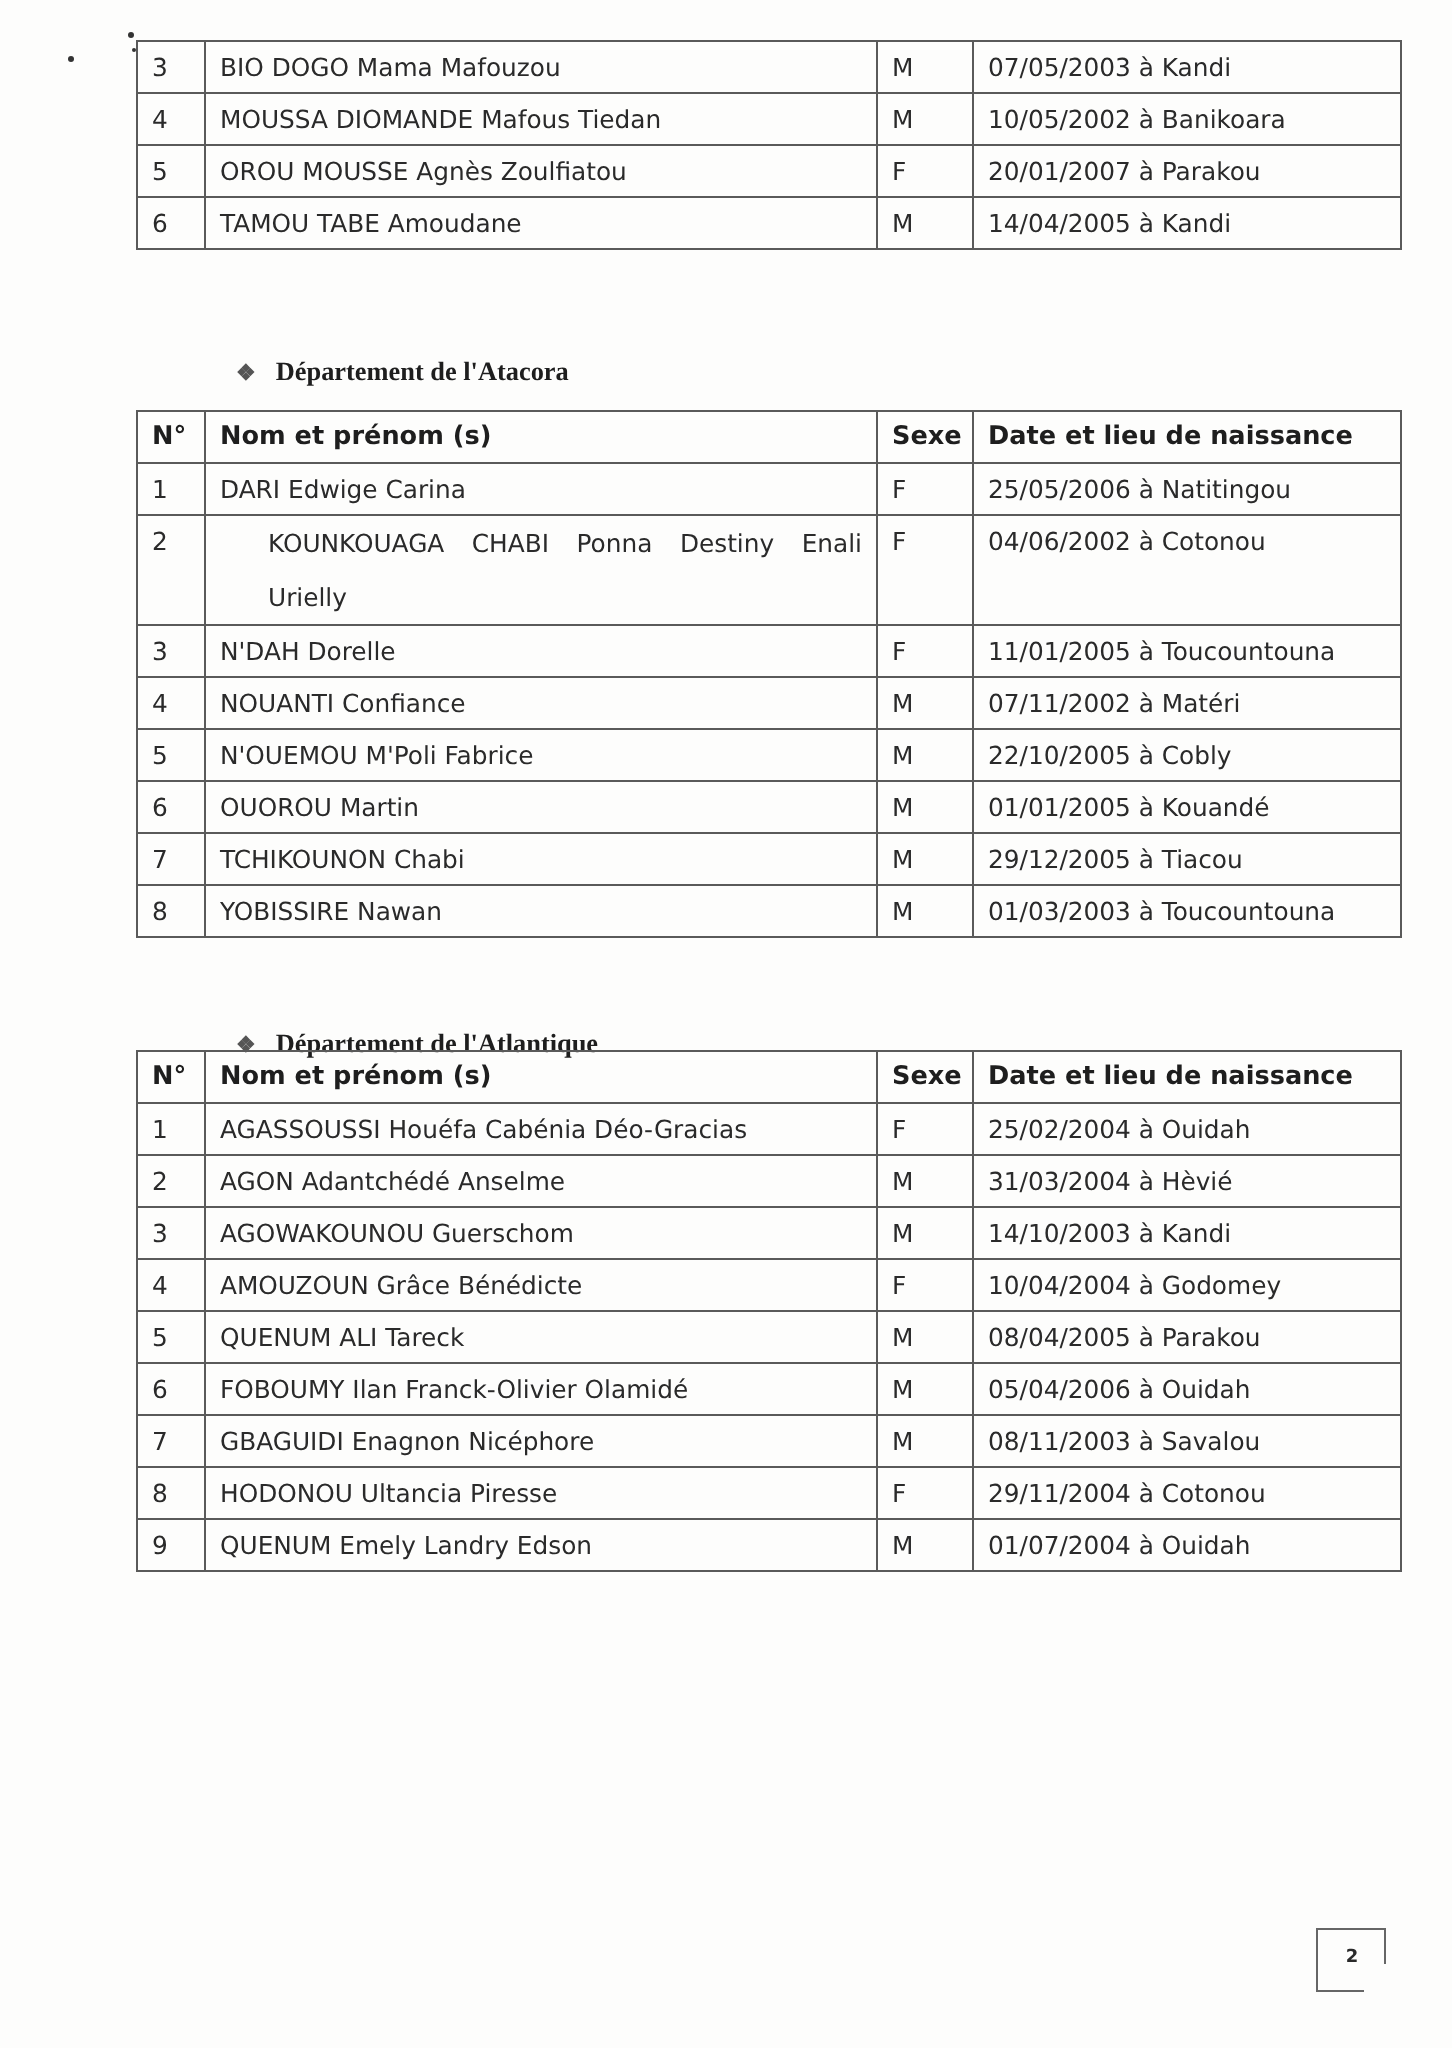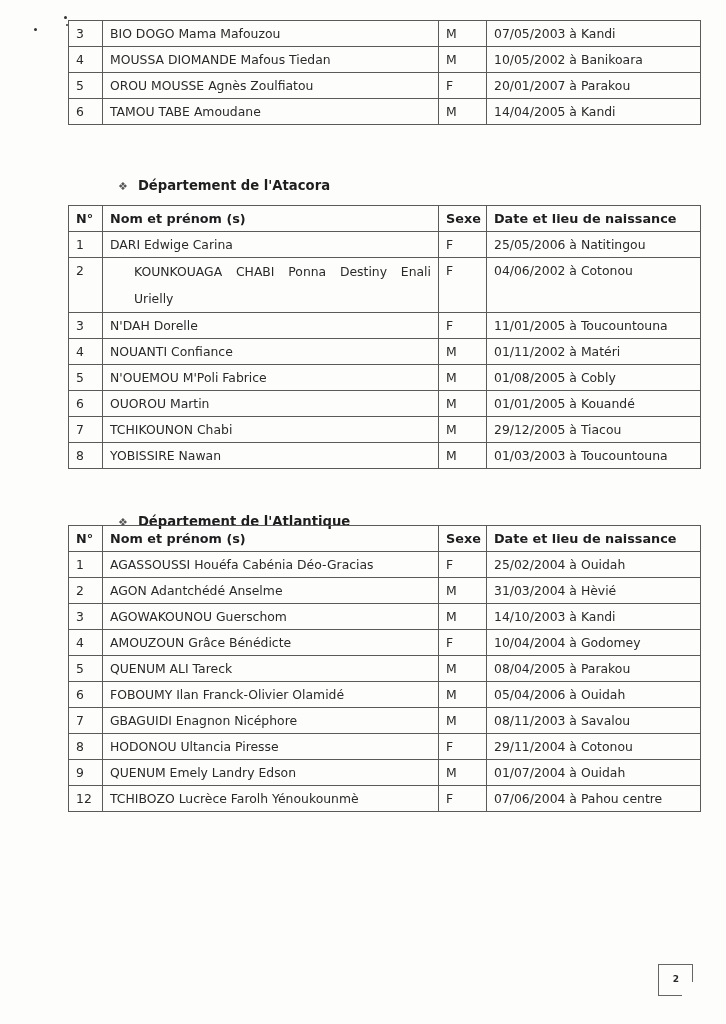--- a/index.html
+++ b/index.html
@@ -14,21 +14,21 @@
     font-size:12.4px; table-layout:fixed;
   }
   .tbl td, .tbl th {
     border:1px solid #5a5a5a; padding:0 7px; height:25px; line-height:25px;
     text-align:left; vertical-align:top; font-weight:normal; white-space:nowrap; overflow:hidden;
   }
   .tbl th { font-weight:bold; font-size:12.8px; color:#1e1e1e; }
   .tbl td.wrap { white-space:normal; line-height:27px; text-align:justify; text-align-last:left;padding-left:31px; }
   .c0 { width:34px; } .c1 { width:336px; } .c2 { width:48px; } .c3 { width:214px; }
   .heading {
-    position:absolute; left:118px; font-weight:bold; font-size:13.2px; color:#1e1e1e;
+    position:absolute; left:118px; font-weight:bold; font-size:13.2px; color:#1e1e1e;font-family:Liberation Serif, serif;
   }
   .heading .bullet { display:inline-block; color:#555; margin-right:10px; font-size:11px; }
   .pageno {
     position:absolute; left:658px; top:964px; width:34px; height:30px;
     border:1.5px solid #666; border-right:none; border-bottom:none;
     font-size:9px; font-weight:bold; text-align:center; line-height:28px;
   }
   .pageno::after {
     content:""; position:absolute; left:-1.5px; bottom:-1px; width:24px; height:0;
     border-bottom:1.5px solid #666;
@@ -116,27 +116,27 @@
       <tr>
         <td>3</td>
         <td>N'DAH Dorelle</td>
         <td>F</td>
         <td>11/01/2005 à Toucountouna</td>
       </tr>
       <tr>
         <td>4</td>
         <td>NOUANTI Confiance</td>
         <td>M</td>
-        <td>01/11/2002 à Matéri</td>
+        <td>07/11/2002 à Matéri</td>
       </tr>
       <tr>
         <td>5</td>
         <td>N'OUEMOU M'Poli Fabrice</td>
         <td>M</td>
-        <td>01/08/2005 à Cobly</td>
+        <td>22/10/2005 à Cobly</td>
       </tr>
       <tr>
         <td>6</td>
         <td>OUOROU Martin</td>
         <td>M</td>
         <td>01/01/2005 à Kouandé</td>
       </tr>
       <tr>
         <td>7</td>
         <td>TCHIKOUNON Chabi</td>
@@ -219,23 +219,17 @@
         <td>HODONOU Ultancia Piresse</td>
         <td>F</td>
         <td>29/11/2004 à Cotonou</td>
       </tr>
       <tr>
         <td>9</td>
         <td>QUENUM Emely Landry Edson</td>
         <td>M</td>
         <td>01/07/2004 à Ouidah</td>
       </tr>
-      <tr>
-        <td>12</td>
-        <td>TCHIBOZO Lucrèce Farolh Yénoukounmè</td>
-        <td>F</td>
-        <td>07/06/2004 à Pahou centre</td>
-      </tr>
     </tbody>
 </table>
 
 <div class="pageno">2</div>
 <div class="pageno-side"></div>
 
 </body></html>

